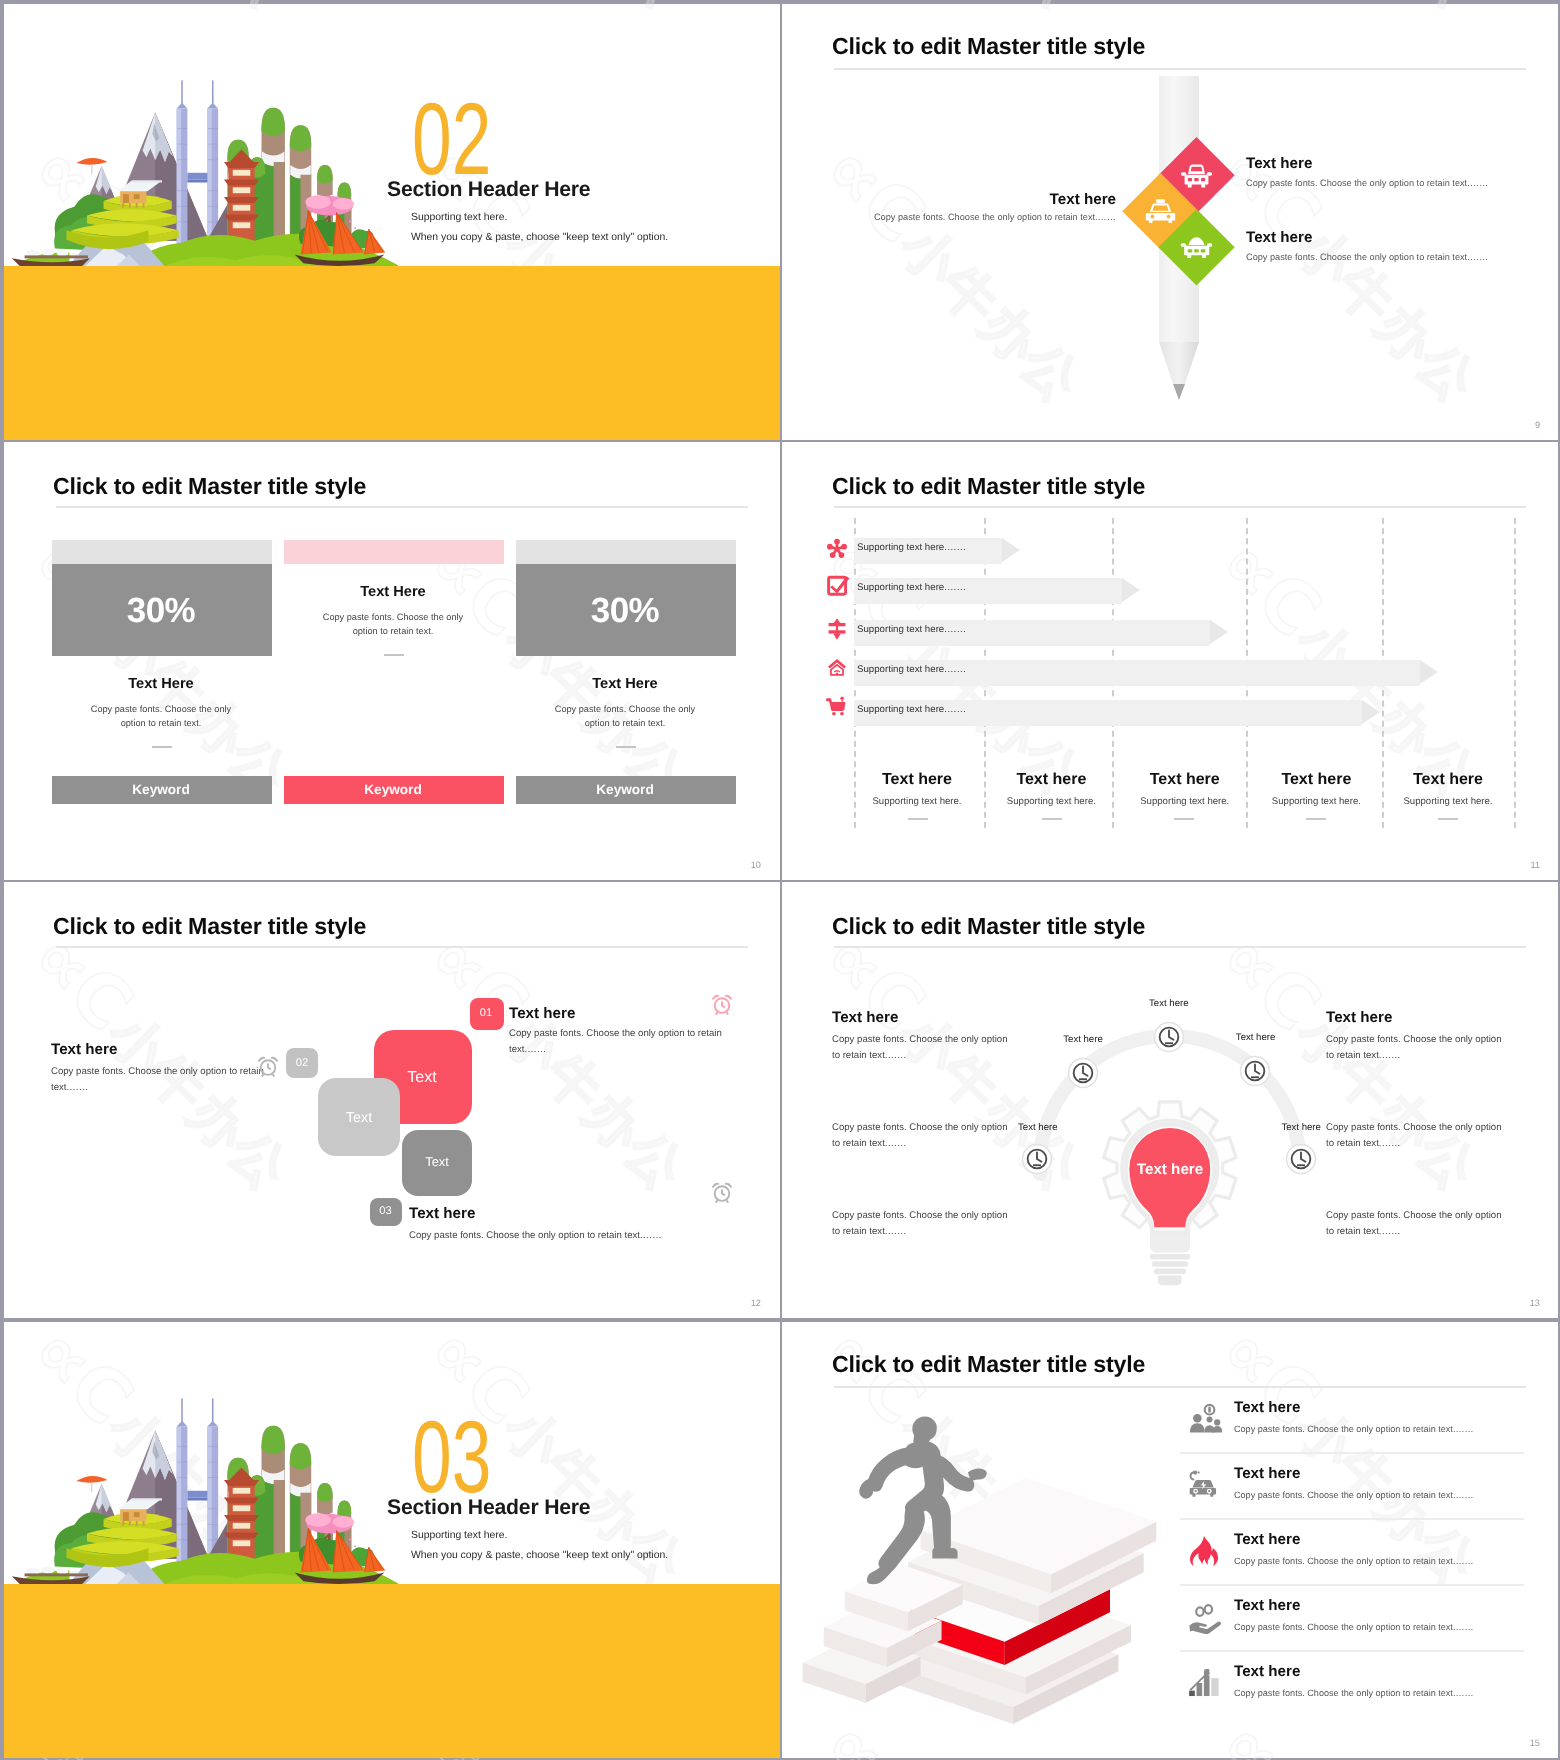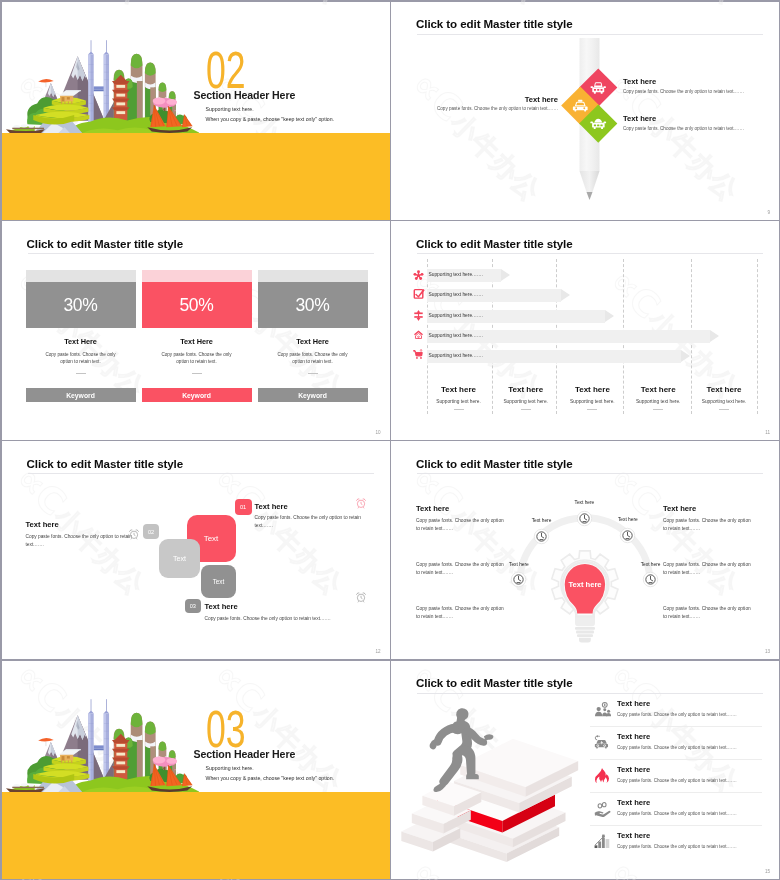--- a/index.html
+++ b/index.html
@@ -25,21 +25,21 @@
   
   .pc-wrap{position:absolute;left:0;top:0;width:389px;height:219px;}
   .dia{position:absolute;width:26.5px;height:26.5px;transform:rotate(45deg);display:flex;align-items:center;justify-content:center;}
   .dia>svg{transform:rotate(-45deg);}
   .t2-h{font-size:7.6px;line-height:8px;font-weight:bold;color:#111;}
   .t2-b{font-size:4.6px;line-height:6px;color:#555;}
 
   
   .col3{position:absolute;top:49px;width:110px;}
   .cap{height:12px;}
-  .pct{height:46px;display:flex;align-items:center;justify-content:center;color:#fff;font-size:17.5px;font-weight:normal;letter-spacing:-0.3px;}
+  .pct{height:46px;display:flex;align-items:center;justify-content:center;color:#fff;font-size:17.5px;font-weight:bold;letter-spacing:-0.3px;}
   .c3-h{margin-top:9px;text-align:center;font-size:7.3px;font-weight:bold;color:#111;}
   .c3-b{margin:6px auto 0;width:83px;text-align:center;font-size:4.6px;color:#444;line-height:1.5;}
   .c3-dash{margin:7px auto 0;width:10px;height:1px;background:#c4c4c4;}
   .kw{position:absolute;top:167px;width:110px;height:14px;display:flex;align-items:center;justify-content:center;color:#fff;font-size:6.8px;font-weight:bold;}
 
   
   .vdash{position:absolute;top:38px;height:155px;border-left:1px dashed #cdcdcd;}
   .arrowrow{position:absolute;height:13px;}
   .arrowrow .bar{position:absolute;left:0;top:0;height:13px;background:#f0f0f0;}
   .arrowrow .tip{position:absolute;top:0;width:0;height:0;border-top:6.5px solid transparent;border-bottom:6.5px solid transparent;border-left:9px solid #e8e8e8;}
@@ -348,21 +348,20 @@
     <div class="col3" style="left:24px;">
       <div class="cap" style="background:#E3E3E3;"></div>
       <div class="pct" style="background:#919191;">30%</div>
       <div class="c3-h">Text Here</div>
       <div class="c3-b">Copy paste fonts. Choose the only option to retain text.</div>
       <div class="c3-dash"></div>
     </div>
     <div class="kw" style="left:24px;background:#919191;">Keyword</div>
     <div class="col3" style="left:140px;">
       <div class="cap" style="background:#FBD2D8;"></div>
-      <div class="pct" style="background:#FA5263;">50%</div>
       <div class="c3-h">Text Here</div>
       <div class="c3-b">Copy paste fonts. Choose the only option to retain text.</div>
       <div class="c3-dash"></div>
     </div>
     <div class="kw" style="left:140px;background:#FA5263;">Keyword</div>
     <div class="col3" style="left:256px;">
       <div class="cap" style="background:#E3E3E3;"></div>
       <div class="pct" style="background:#919191;">30%</div>
       <div class="c3-h">Text Here</div>
       <div class="c3-b">Copy paste fonts. Choose the only option to retain text.</div>

